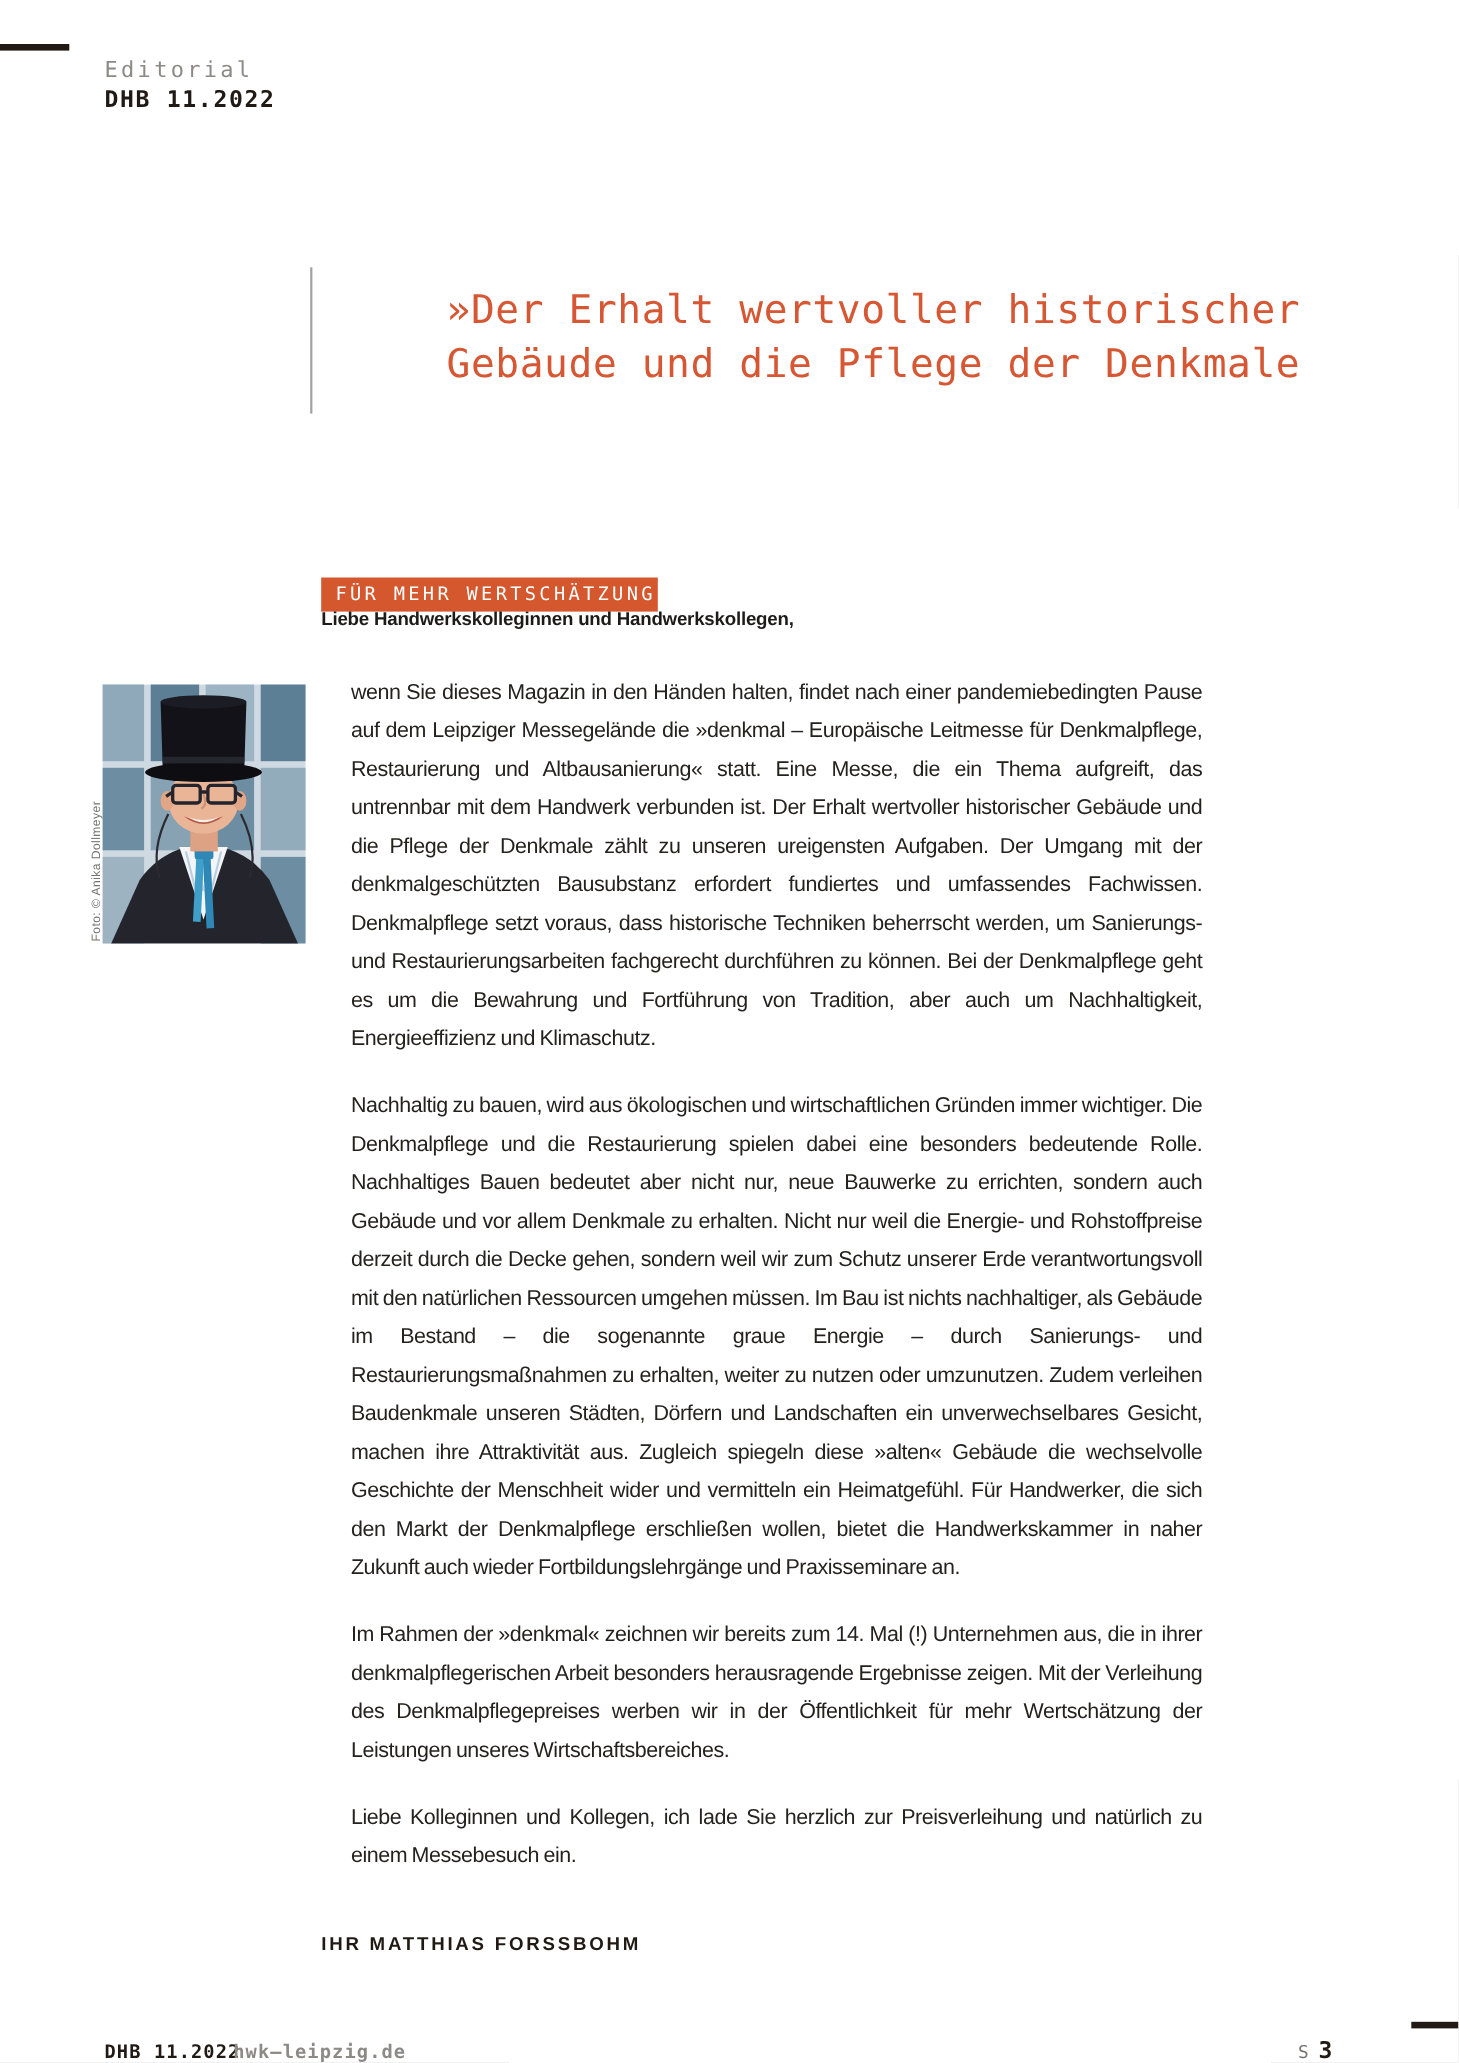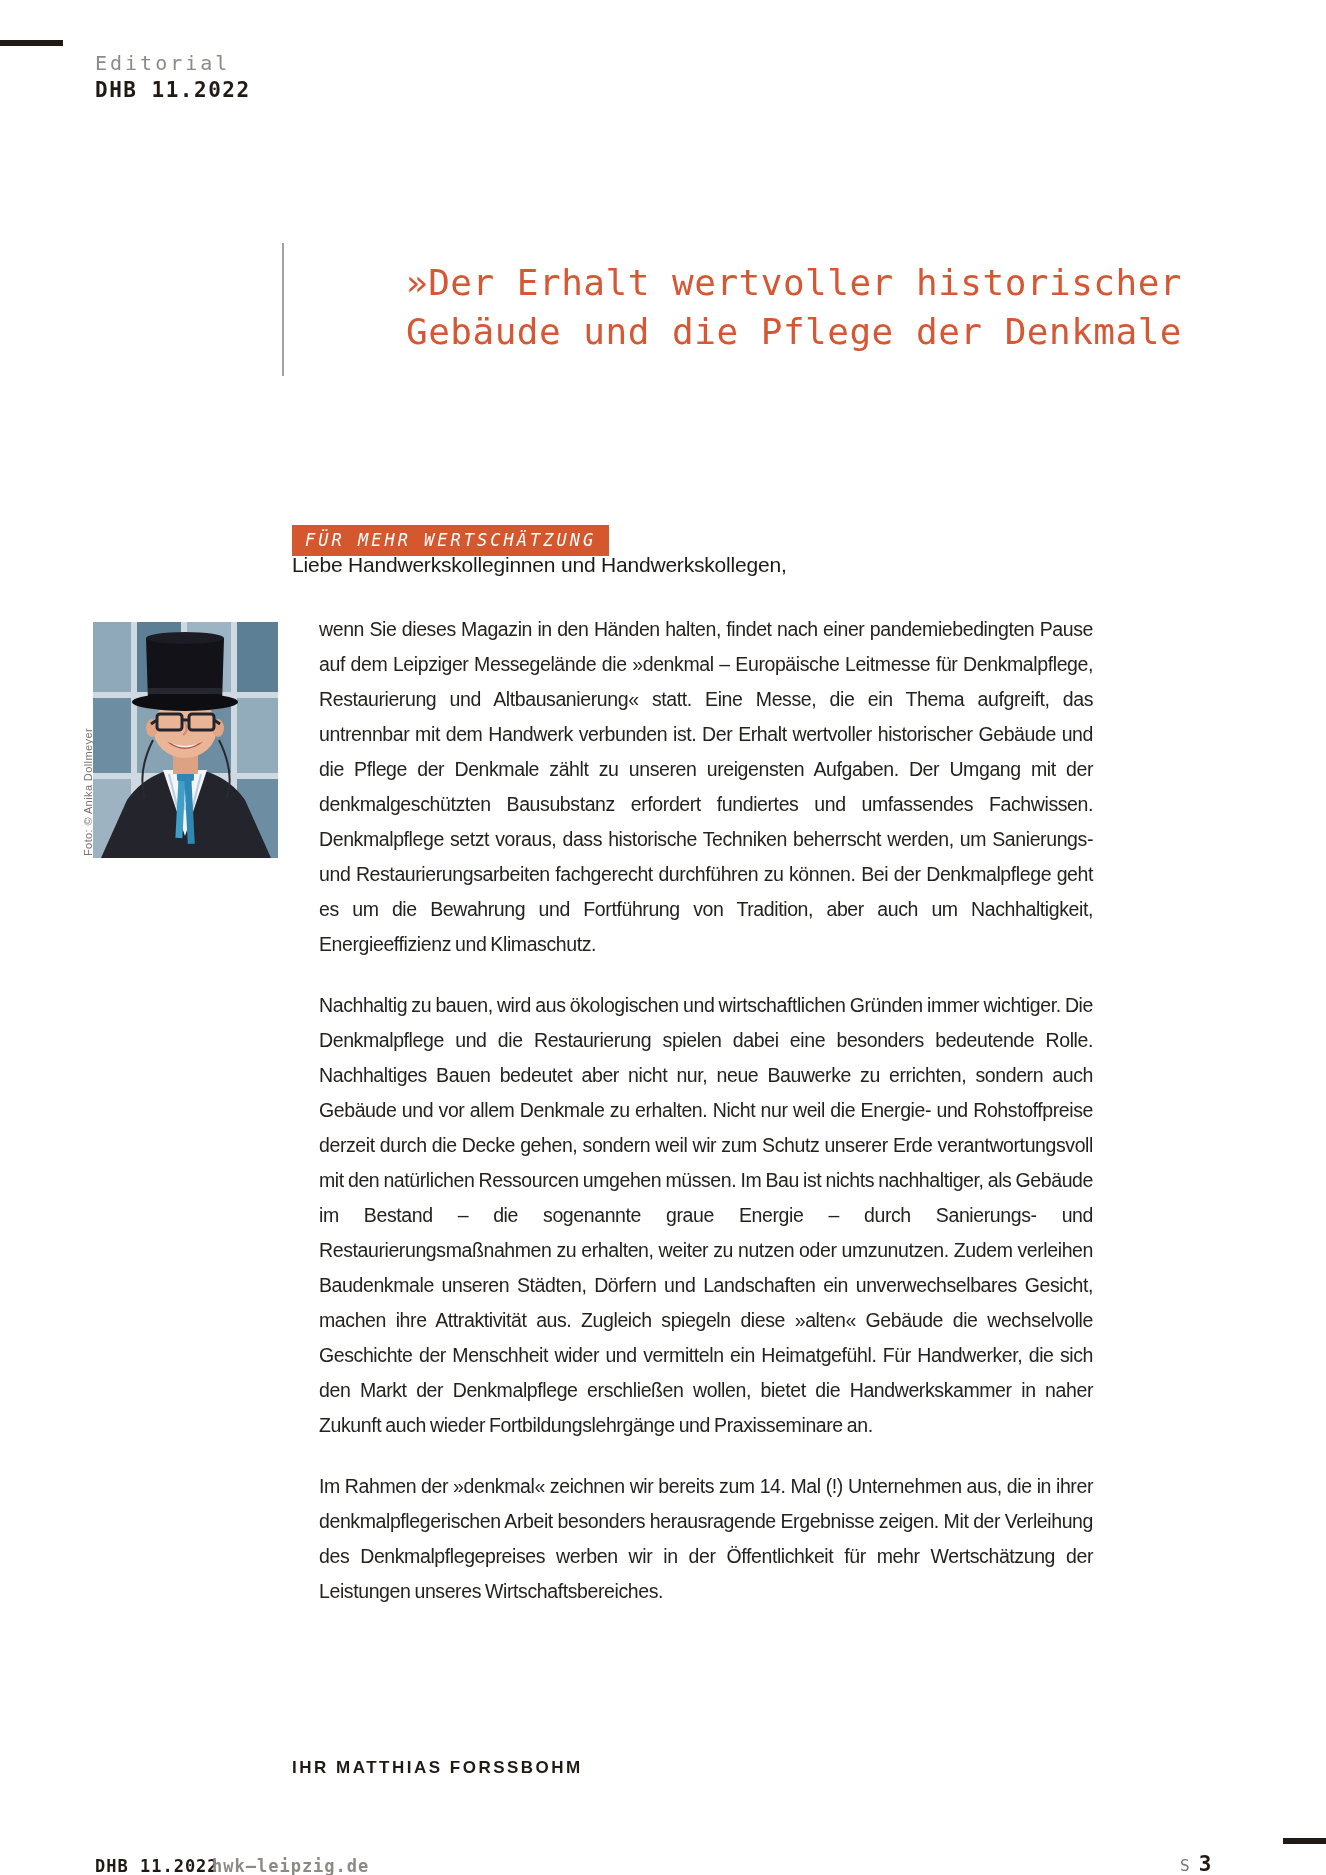--- a/index.html
+++ b/index.html
@@ -25,26 +25,25 @@
     position:absolute;left:294px;top:234px;width:1000px;
     font-size:36px;line-height:49px;letter-spacing:0.5px;
     color:#d65733;white-space:nowrap;text-align:center;
   }
 
   
   .badge{
     position:absolute;left:292px;top:501px;
     background:#d4572e;color:#ffffff;
     font-size:17px;letter-spacing:3px;
-    padding:5px 13px 6px 13px;
-    font-style:italic;
+    padding:5px 2px 6px 13px;
   }
   .salutation{
     position:absolute;left:292px;top:553px;
-    font-size:21px;font-weight:normal;letter-spacing:-0.2px;color:#1d1b18;
+    font-size:17px;font-weight:bold;letter-spacing:-0.2px;color:#1d1b18;
   }
 
   
   .photo{position:absolute;left:93px;top:622px;width:185px;height:236px;overflow:hidden;}
   .photo svg{display:block;}
   .credit{
     position:absolute;left:82px;top:856px;
     transform:rotate(-90deg);transform-origin:0 0;
     font-size:11px;letter-spacing:0.4px;color:#77736f;white-space:nowrap;
   }
@@ -151,20 +150,21 @@
         <rect x="55" y="66" width="74" height="6" fill="#26262e"></rect>
       </g>
     </svg>
   </div>
   <div class="credit">Foto: © Anika Dollmeyer</div>
 
   <div class="body-copy">
     <p>wenn Sie dieses Magazin in den Händen halten, findet nach einer pandemiebedingten Pause auf dem Leipziger Messegelände die »denkmal – Europäische Leitmesse für Denkmalpflege, Restaurierung und Altbausanierung« statt. Eine Messe, die ein Thema aufgreift, das untrennbar mit dem Handwerk verbunden ist. Der Erhalt wertvoller historischer Gebäude und die Pflege der Denkmale zählt zu unseren ureigensten Aufgaben. Der Umgang mit der denkmalgeschützten Bausubstanz erfordert fundiertes und umfassendes Fachwissen. Denkmalpflege setzt voraus, dass historische Techniken beherrscht werden, um Sanierungs- und Restaurierungsarbeiten fachgerecht durchführen zu können. Bei der Denkmalpflege geht es um die Bewahrung und Fortführung von Tradition, aber auch um Nachhaltigkeit, Energieeffizienz und Klimaschutz.</p>
     <p>Nachhaltig zu bauen, wird aus ökologischen und wirtschaftlichen Gründen immer wichtiger. Die Denkmalpflege und die Restaurierung spielen dabei eine besonders bedeutende Rolle. Nachhaltiges Bauen bedeutet aber nicht nur, neue Bauwerke zu errichten, sondern auch Gebäude und vor allem Denkmale zu erhalten. Nicht nur weil die Energie- und Rohstoffpreise derzeit durch die Decke gehen, sondern weil wir zum Schutz unserer Erde verantwortungsvoll mit den natürlichen Ressourcen umgehen müssen. Im Bau ist nichts nachhaltiger, als Gebäude im Bestand – die sogenannte graue Energie – durch Sanierungs- und Restaurierungsmaßnahmen zu erhalten, weiter zu nutzen oder umzunutzen. Zudem verleihen Baudenkmale unseren Städten, Dörfern und Landschaften ein unverwechselbares Gesicht, machen ihre Attraktivität aus. Zugleich spiegeln diese »alten« Gebäude die wechselvolle Geschichte der Menschheit wider und vermitteln ein Heimatgefühl. Für Handwerker, die sich den Markt der Denkmalpflege erschließen wollen, bietet die Handwerkskammer in naher Zukunft auch wieder Fortbildungslehrgänge und Praxisseminare an.</p>
     <p>Im Rahmen der »denkmal« zeichnen wir bereits zum 14. Mal (!) Unternehmen aus, die in ihrer denkmalpflegerischen Arbeit besonders herausragende Ergebnisse zeigen. Mit der Verleihung des Denkmalpflegepreises werben wir in der Öffentlichkeit für mehr Wertschätzung der Leistungen unseres Wirtschaftsbereiches.</p>
+    <p>Liebe Kolleginnen und Kollegen, ich lade Sie herzlich zur Preisverleihung und natürlich zu einem Messebesuch ein.</p>
   </div>
 
   <div class="signature">IHR MATTHIAS FORSSBOHM</div>
 
   <div class="footer-issue mono">DHB 11.2022</div>
   <div class="footer-site mono">hwk–leipzig.de</div>
   <div class="footer-page mono">
     <span class="s">S</span>
     <span class="n">3</span>
   </div>

